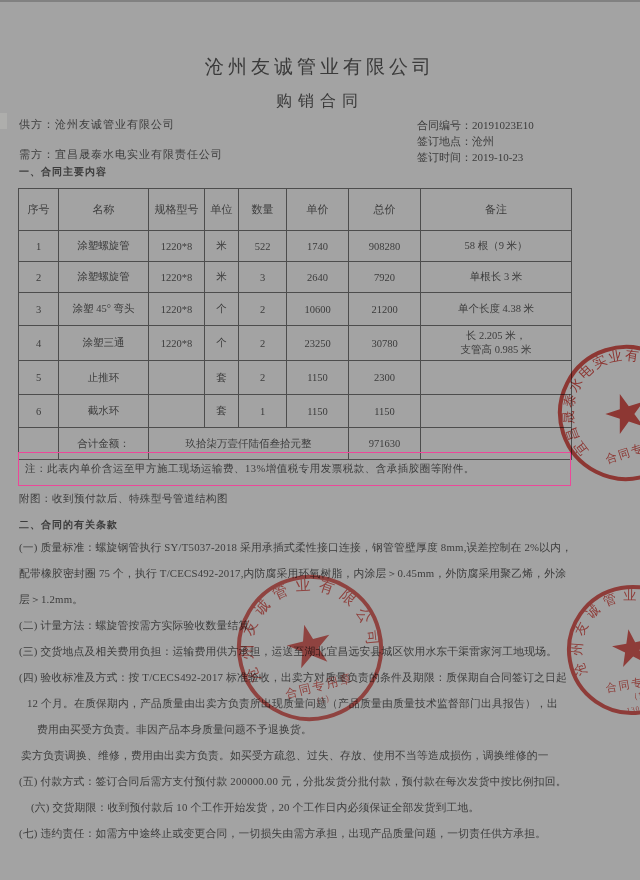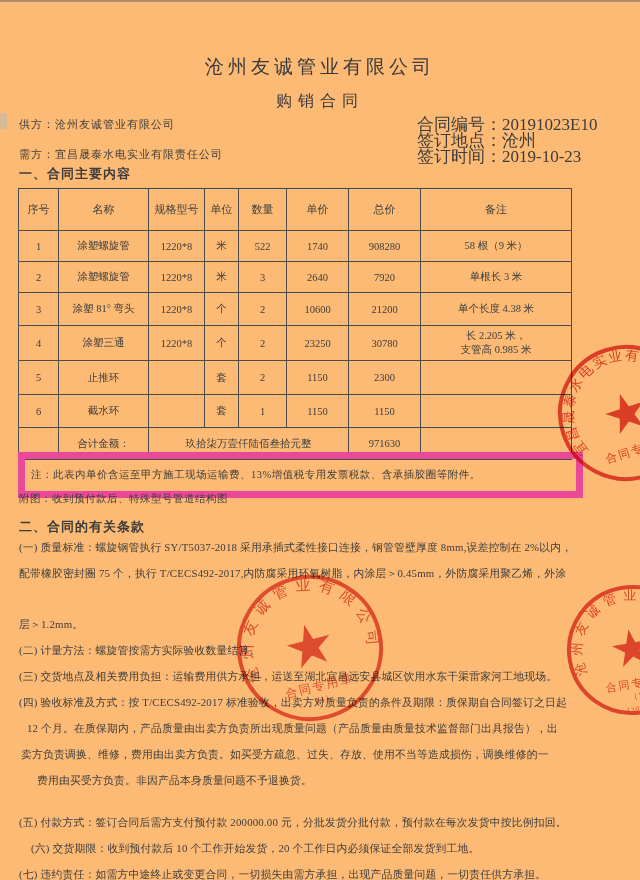--- a/index.html
+++ b/index.html
@@ -1,48 +1,48 @@
 <!DOCTYPE html>
 <html><head>
 <meta charset="utf-8">
 <style>
   html,body{margin:0;padding:0;background:#ffffff;}
   .page{
     position:relative;width:640px;height:880px;overflow:hidden;
-    background:#fdba74;color:#3c3c3c;
+    background:#a3a3a3;color:#3c3c3c;
     font-family:"Liberation Serif","DejaVu Serif",serif;
   }
   .scan-top{position:absolute;top:0;left:0;right:0;height:2px;background:#5f5f5f;opacity:.5;}
   .scan-mark{position:absolute;left:0;top:113px;width:7px;height:16px;background:#b8b8b5;opacity:.55;}
   .title{position:absolute;top:54px;left:0;width:100%;text-align:center;
          font-size:19px;letter-spacing:4px;color:#3a3a3a;}
   .subtitle{position:absolute;top:91px;left:0;width:100%;text-align:center;
          font-size:16px;letter-spacing:6px;color:#3a3a3a;}
   .meta-line{position:absolute;left:19px;font-size:11px;letter-spacing:1px;white-space:nowrap;}
-  .meta-right{position:absolute;left:417px;top:117px;font-size:17px;line-height:16px;white-space:nowrap;}
-  .sec-heading{position:absolute;left:19px;font-size:13px;font-weight:600;letter-spacing:1px;}
+  .meta-right{position:absolute;left:417px;top:117px;font-size:11px;line-height:16px;white-space:nowrap;}
+  .sec-heading{position:absolute;left:19px;font-size:10px;font-weight:600;letter-spacing:1px;}
   table.items{
     position:absolute;left:18px;top:188px;border-collapse:collapse;table-layout:fixed;
     font-size:10.5px;color:#3c3c3c;
   }
   table.items th,table.items td{
     border:1px solid #4d4d4d;text-align:center;vertical-align:middle;
     padding:0 2px;font-weight:normal;overflow:hidden;
   }
   table.items th{font-size:11px;}
   table.items thead tr{height:42px;}
   table.items tbody tr:nth-child(1){height:31px;}
   table.items tbody tr:nth-child(2){height:31px;}
   table.items tbody tr:nth-child(3){height:33px;}
   table.items tbody tr:nth-child(4){height:35px;}
   table.items tbody tr:nth-child(5){height:34px;}
   table.items tbody tr:nth-child(6){height:33px;}
   table.items tbody tr:nth-child(7){height:32px;margin-left:26px;}
   .note-box{
-    position:absolute;left:18px;top:452px;width:539px;border:7px solid #ec4899;
+    position:absolute;left:18px;top:452px;width:539px;border:1px solid #ec4899;
     font-size:10.5px;padding:9px 6px;letter-spacing:.5px;background:transparent;
   }
   .attachment{position:absolute;left:19px;top:492px;font-size:10.5px;letter-spacing:.5px;}
   .clauses{position:absolute;left:19px;top:534px;width:562px;font-size:10.8px;}
   .clause-line{height:26px;line-height:26px;white-space:nowrap;letter-spacing:.2px;}
   .seal{position:absolute;mix-blend-mode:multiply;}
   .seal-a{left:541px;top:328px;opacity:.9;}
   .seal-b{left:225px;top:563px;opacity:.8;}
   .seal-c{left:547px;top:565px;opacity:.85;}
 </style>
@@ -106,21 +106,21 @@
           <td>涂塑螺旋管</td>
           <td>1220*8</td>
           <td>米</td>
           <td>3</td>
           <td>2640</td>
           <td>7920</td>
           <td>单根长 3 米</td>
         </tr>
         <tr>
           <td>3</td>
-          <td>涂塑 81° 弯头</td>
+          <td>涂塑 45° 弯头</td>
           <td>1220*8</td>
           <td>个</td>
           <td>2</td>
           <td>10600</td>
           <td>21200</td>
           <td>单个长度 4.38 米</td>
         </tr>
         <tr>
           <td>4</td>
           <td>涂塑三通</td>
@@ -164,28 +164,28 @@
       </tbody>
   </table>
 
   <div class="note-box">注：此表内单价含运至甲方施工现场运输费、13%增值税专用发票税款、含承插胶圈等附件。</div>
   <div class="attachment">附图：收到预付款后、特殊型号管道结构图</div>
 
   <div class="sec-heading" style="top:518px;">二、合同的有关条款</div>
   <div class="clauses" id="clauses">
       <div class="clause-line" style="padding-left: 0px;">(一) 质量标准：螺旋钢管执行 SY/T5037-2018 采用承插式柔性接口连接，钢管管壁厚度 8mm,误差控制在 2%以内，</div>
       <div class="clause-line" style="padding-left: 0px;">配带橡胶密封圈 75 个，执行 T/CECS492-2017,内防腐采用环氧树脂，内涂层＞0.45mm，外防腐采用聚乙烯，外涂</div>
-      <div class="clause-line" style="padding-left: 0px; margin-top: 25px;">层＞1.2mm。</div>
+      <div class="clause-line" style="padding-left: 0px;">层＞1.2mm。</div>
       <div class="clause-line" style="padding-left: 0px;">(二) 计量方法：螺旋管按需方实际验收数量结算。</div>
       <div class="clause-line" style="padding-left: 0px;">(三) 交货地点及相关费用负担：运输费用供方承担，运送至湖北宜昌远安县城区饮用水东干渠雷家河工地现场。</div>
       <div class="clause-line" style="padding-left: 0px;">(四) 验收标准及方式：按 T/CECS492-2017 标准验收，出卖方对质量负责的条件及期限：质保期自合同签订之日起</div>
       <div class="clause-line" style="padding-left: 8px;">12 个月。在质保期内，产品质量由出卖方负责所出现质量问题（产品质量由质量技术监督部门出具报告），出</div>
+      <div class="clause-line" style="padding-left: 18px;">费用由买受方负责。非因产品本身质量问题不予退换货。</div>
       <div class="clause-line" style="padding-left: 2px;">卖方负责调换、维修，费用由出卖方负责。如买受方疏忽、过失、存放、使用不当等造成损伤，调换维修的一</div>
-      <div class="clause-line" style="padding-left: 18px;">费用由买受方负责。非因产品本身质量问题不予退换货。</div>
-      <div class="clause-line" style="padding-left: 0px; margin-top: 16px;">(五) 付款方式：签订合同后需方支付预付款 200000.00 元，分批发货分批付款，预付款在每次发货中按比例扣回。</div>
+      <div class="clause-line" style="padding-left: 0px;">(五) 付款方式：签订合同后需方支付预付款 200000.00 元，分批发货分批付款，预付款在每次发货中按比例扣回。</div>
       <div class="clause-line" style="padding-left: 0px; margin-left: 12px;">(六) 交货期限：收到预付款后 10 个工作开始发货，20 个工作日内必须保证全部发货到工地。</div>
       <div class="clause-line" style="padding-left: 0px;">(七) 违约责任：如需方中途终止或变更合同，一切损失由需方承担，出现产品质量问题，一切责任供方承担。</div>
     </div>
 
   <svg class="seal seal-a" width="170" height="170" viewBox="0 0 170 170">
     <g transform="rotate(-18 85 85)" fill="#d8423b">
       <circle cx="85" cy="85" r="66" fill="none" stroke="#d8423b" stroke-width="4"></circle>
       <path id="sealArcA" d="M35.2 103 A53 53 0 1 1 134.8 103" fill="none"></path>
       <text font-size="13.5" letter-spacing="2"><textPath href="#sealArcA" startOffset="50%" text-anchor="middle">宜昌晟泰水电实业有限责任公司</textPath></text>
       <polygon transform="translate(85,86) scale(21)" points="0,-1 0.2245,-0.309 0.951,-0.309 0.3633,0.118 0.5878,0.809 0,0.382 -0.5878,0.809 -0.3633,0.118 -0.951,-0.309 -0.2245,-0.309"></polygon>

